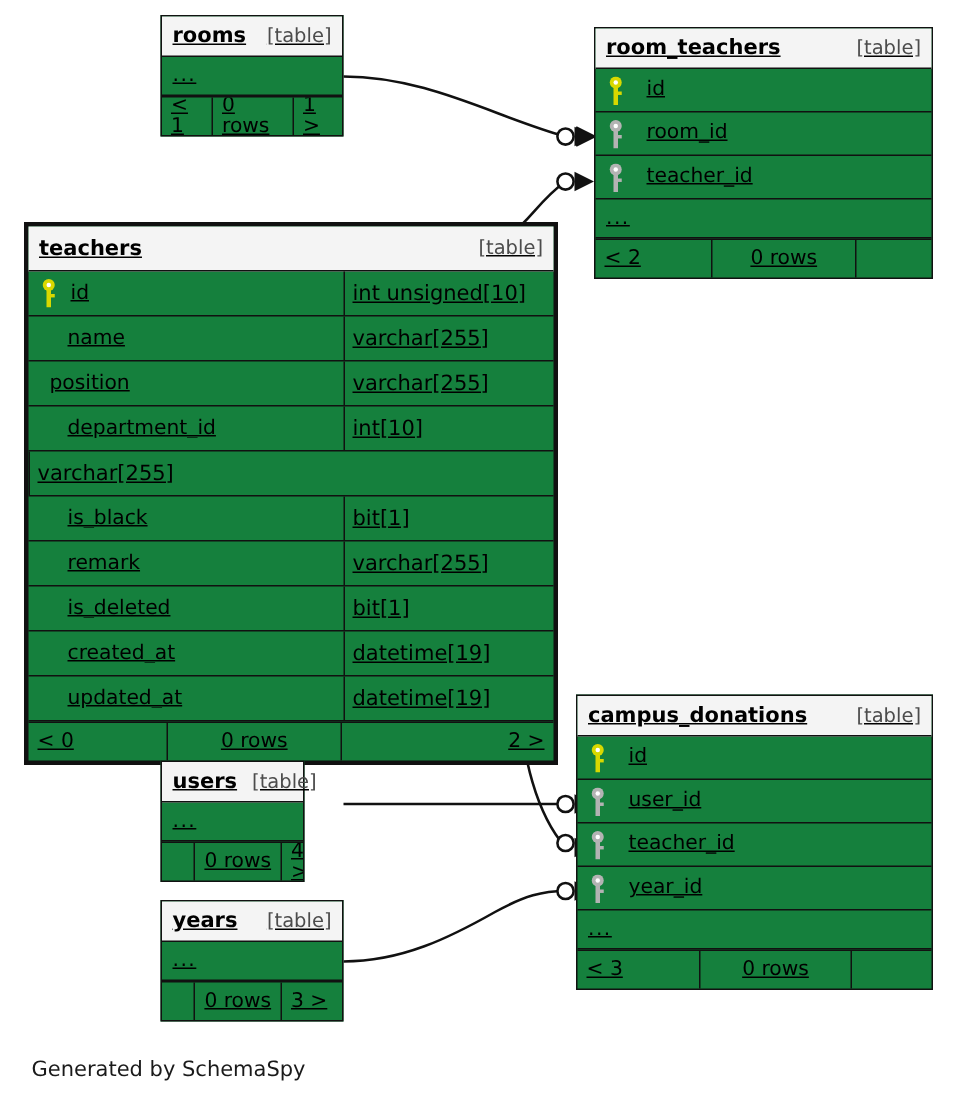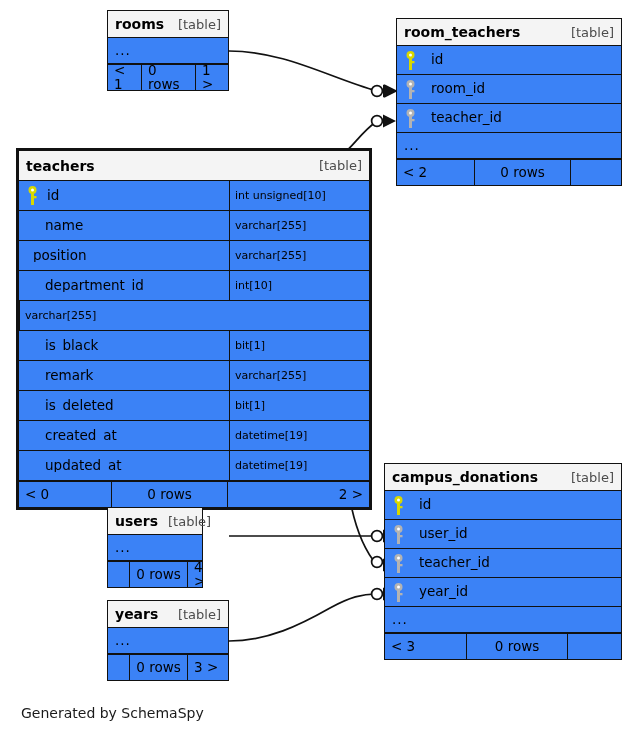--- a/index.html
+++ b/index.html
@@ -28,25 +28,26 @@
     left: 0; top: 0;
     width: 644px;
     height: 733px;
     z-index: 1;
     pointer-events: none;
   }
   
   .node {
     position: absolute;
     z-index: 2;
-    background: #3b82f6;
+    background: #15803d;
     border: 1.6px solid #111111;
     box-sizing: border-box;
     font-size: 13.5px;
     line-height: 1;
+    text-decoration: underline;
   }
   .node.emphasis {
     border-width: 3px;
   }
   .node .hdr {
     background: #f4f4f4;
     border-bottom: 1.6px solid #111111;
     display: flex;
     align-items: center;
     justify-content: space-between;
@@ -86,21 +87,21 @@
   .row .colname {
     flex: 1;
     padding-left: 8px;
     font-size: 13.5px;
     overflow: hidden;
   }
   .row .coltype {
     border-left: 1.6px solid #111111;
     box-sizing: border-box;
     padding-left: 5px;
-    font-size: 11px;
+    font-size: 14px;
     display: flex;
     align-items: center;
     height: 100%;
   }
   .row.noindent .colname { padding-left: 9px; }
   .row.ellipsis {
     padding-left: 7px;
     font-size: 13.5px;
     color: #000;
     letter-spacing: 1px;

